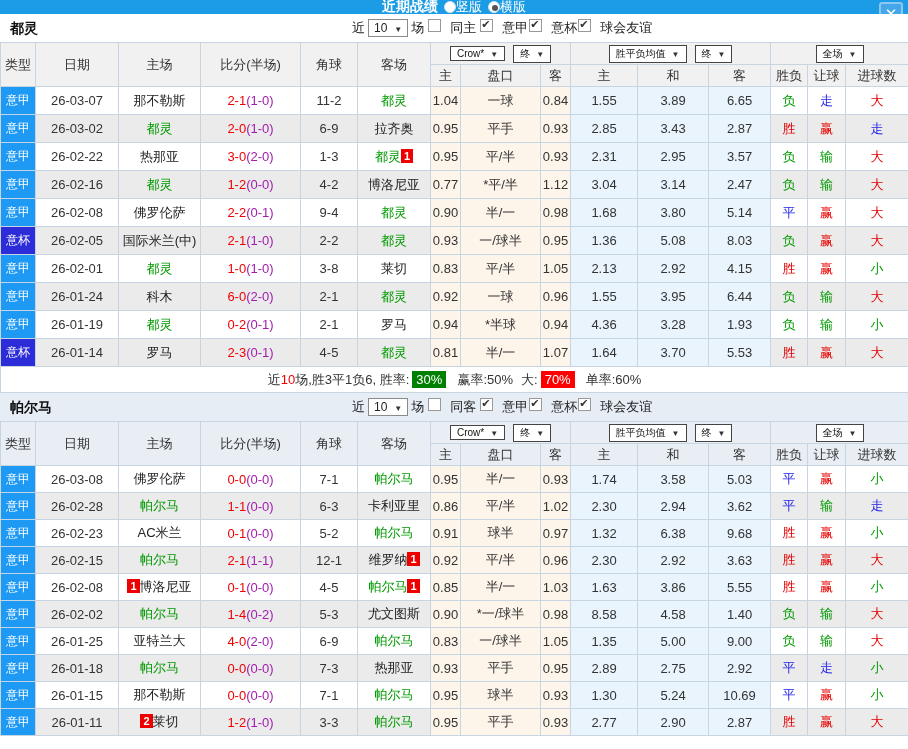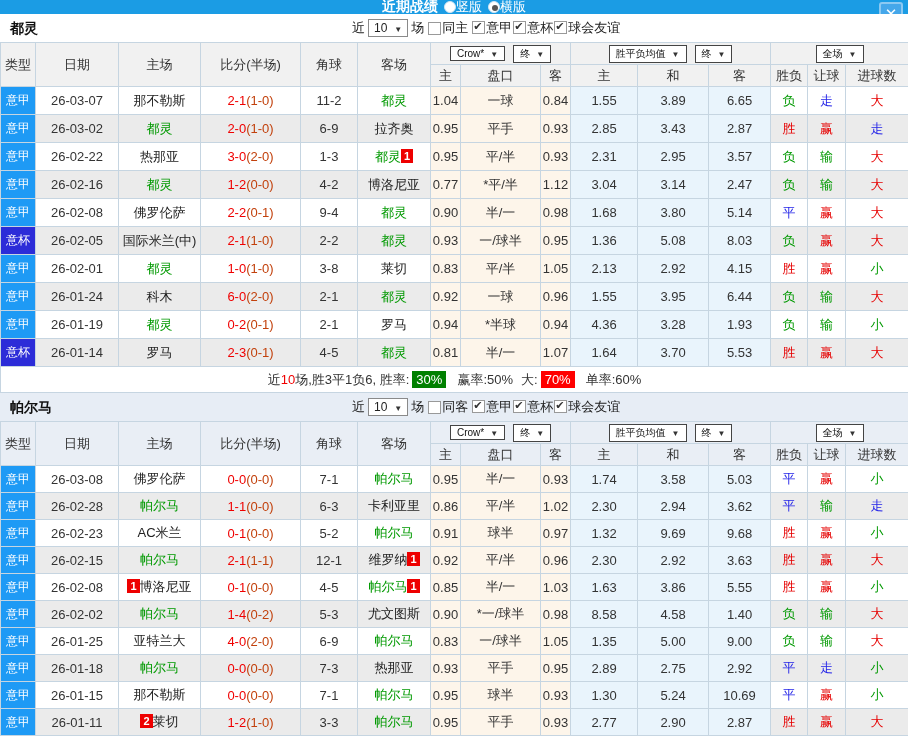--- a/index.html
+++ b/index.html
@@ -22,21 +22,21 @@
   
   .section-title { position:relative; height:28px; background:#fff; }
   .section-title.tinted { background:#e7edf5; }
   .team-name { position:absolute; left:10px; top:0; line-height:28px; font-weight:bold;
     font-size:14px; color:#111; }
   .filter { position:absolute; left:352px; top:0; height:28px; display:flex; align-items:center;
     gap:3px; font-size:13px; color:#222; }
   .select-sm { display:inline-flex; align-items:center; gap:7px; border:1px solid #8a8a8a;
     background:#fff; padding:1px 5px; font-size:12px; cursor:pointer; }
   .arr::after { content:"▼"; font-size:8px; color:#333; }
-  .filter label { display:inline-flex; align-items:center; gap:0; cursor:pointer; }
+  .filter label { display:inline-flex; align-items:flex-start; gap:8px; cursor:pointer; }
   .cbx { appearance:none; -webkit-appearance:none; width:13px; height:13px; border:1px solid #999;
     background:#fff; position:relative; cursor:pointer; margin:0 1px; }
   .cbx:checked::after { content:"✔"; position:absolute; left:0; top:-2px; font-size:11px; color:#333; }
 
   
   table.grid { border-collapse:collapse; table-layout:fixed; width:908px; }
   .grid th, .grid td { border:1px solid #c6d5e1; text-align:center; overflow:hidden;
     white-space:nowrap; font-size:13px; color:#333; padding:0; }
   .grid thead th { background:#f1f1f1; font-weight:normal; height:22px; font-size:13px; }
   .tinted-head thead th { background:#e9eef5; }
@@ -52,21 +52,21 @@
   td.type { color:#fff; font-size:12px; }
   td.type.league { background:#1e9af5 !important; }
   td.type.cup    { background:#2c2cd8 !important; }
   td.od { background:#fdf5ea !important; }
   td.av { background:#e9f4fc !important; }
   .nm { color:#222;margin-top:28px; }
   .nm.g { color:#009900; }
   .badge { display:inline-block; background:#ee0000; color:#fff; font-size:11px; font-weight:bold;
     line-height:14px; padding:0 3px; vertical-align:1px; }
   .ft { color:#f00000; }
-  .ht { color:#c2410c; }
+  .ht { color:#a21caf; }
   td.res.red   { color:#e60000; }
   td.res.green { color:#009900; }
   td.res.blue  { color:#2424e8; }
 
   
   tfoot td { height:26px; background:#fff; font-size:13px; }
   .sum { color:#2222dd; }
   .sum .hot { color:#f00000; }
   .pill { color:#fff; padding:1px 4px; margin:0 3px; }
   .pill.gn { background:#008000; }
@@ -504,21 +504,21 @@
     <td class="type league">意甲</td>
     <td>26-02-23</td>
     <td><span class="nm">AC米兰</span></td>
     <td><span class="ft">0-1</span><span class="ht">(0-0)</span></td>
     <td>5-2</td>
     <td><span class="nm g">帕尔马</span></td>
     <td class="od">0.91</td>
     <td class="od">球半</td>
     <td class="od">0.97</td>
     <td class="av">1.32</td>
-    <td class="av">9.69</td>
+    <td class="av">6.38</td>
     <td class="av">9.68</td>
     <td class="res red">胜</td>
     <td class="res red">赢</td>
     <td class="res green">小</td>
   </tr>
           <tr>
     <td class="type league">意甲</td>
     <td>26-02-15</td>
     <td><span class="nm g">帕尔马</span></td>
     <td><span class="ft">2-1</span><span class="ht">(1-1)</span></td>

